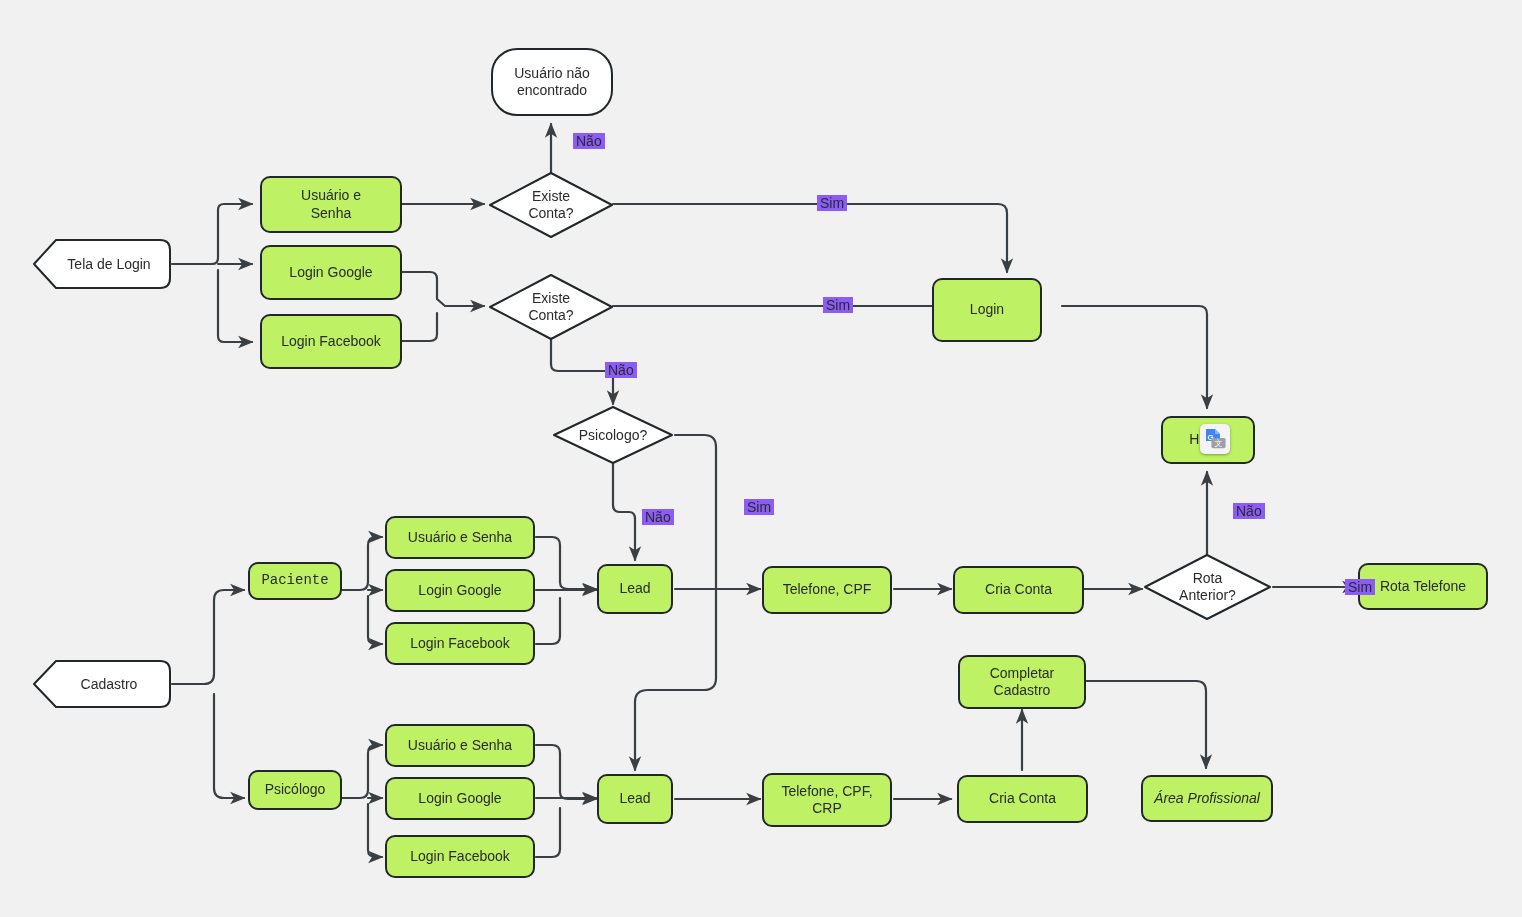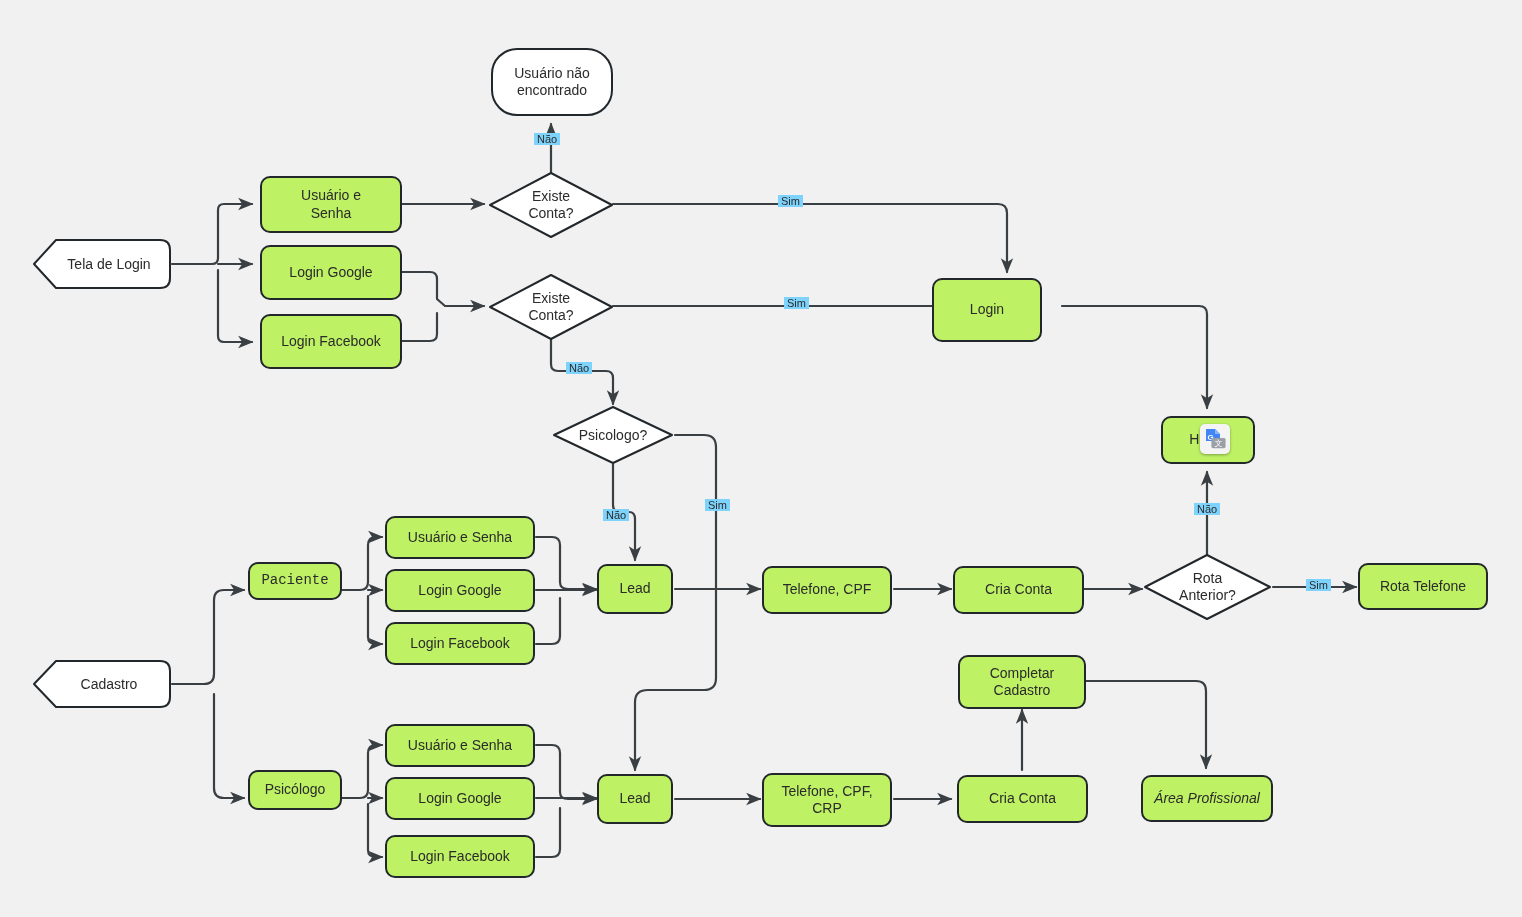--- a/index.html
+++ b/index.html
@@ -77,25 +77,26 @@
     align-items: center;
     justify-content: center;
     font-size: 14px;
     color: #2b2b2b;
     text-align: center;
     white-space: pre-line;
     line-height: 1.2;
   }
   .edge-label {
     position: absolute;
-    font-size: 11px;
+    font-size: 14px;
     color: #2b2b2b;
-    background: #7dd3fc;
+    background: #8b5cf6;
     padding: 0 3px;
     white-space: nowrap;
+    margin-left: 39px;
   }
   .gt-badge {
     position: absolute;
     width: 30px;
     height: 30px;
     background: #f4f4f4;
     border-radius: 5px;
     box-shadow: 0 1px 3px rgba(0,0,0,.35);
     display: flex;
     align-items: center;

